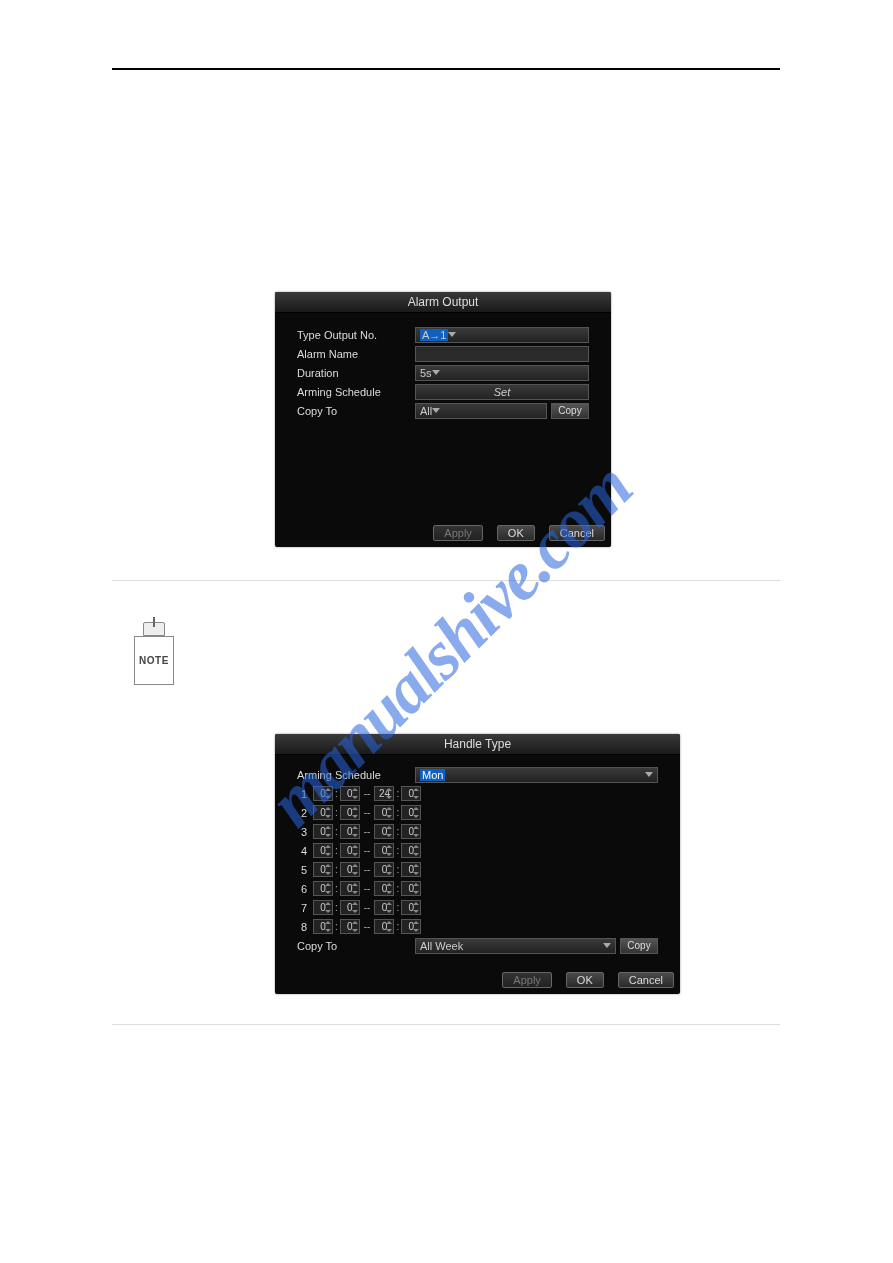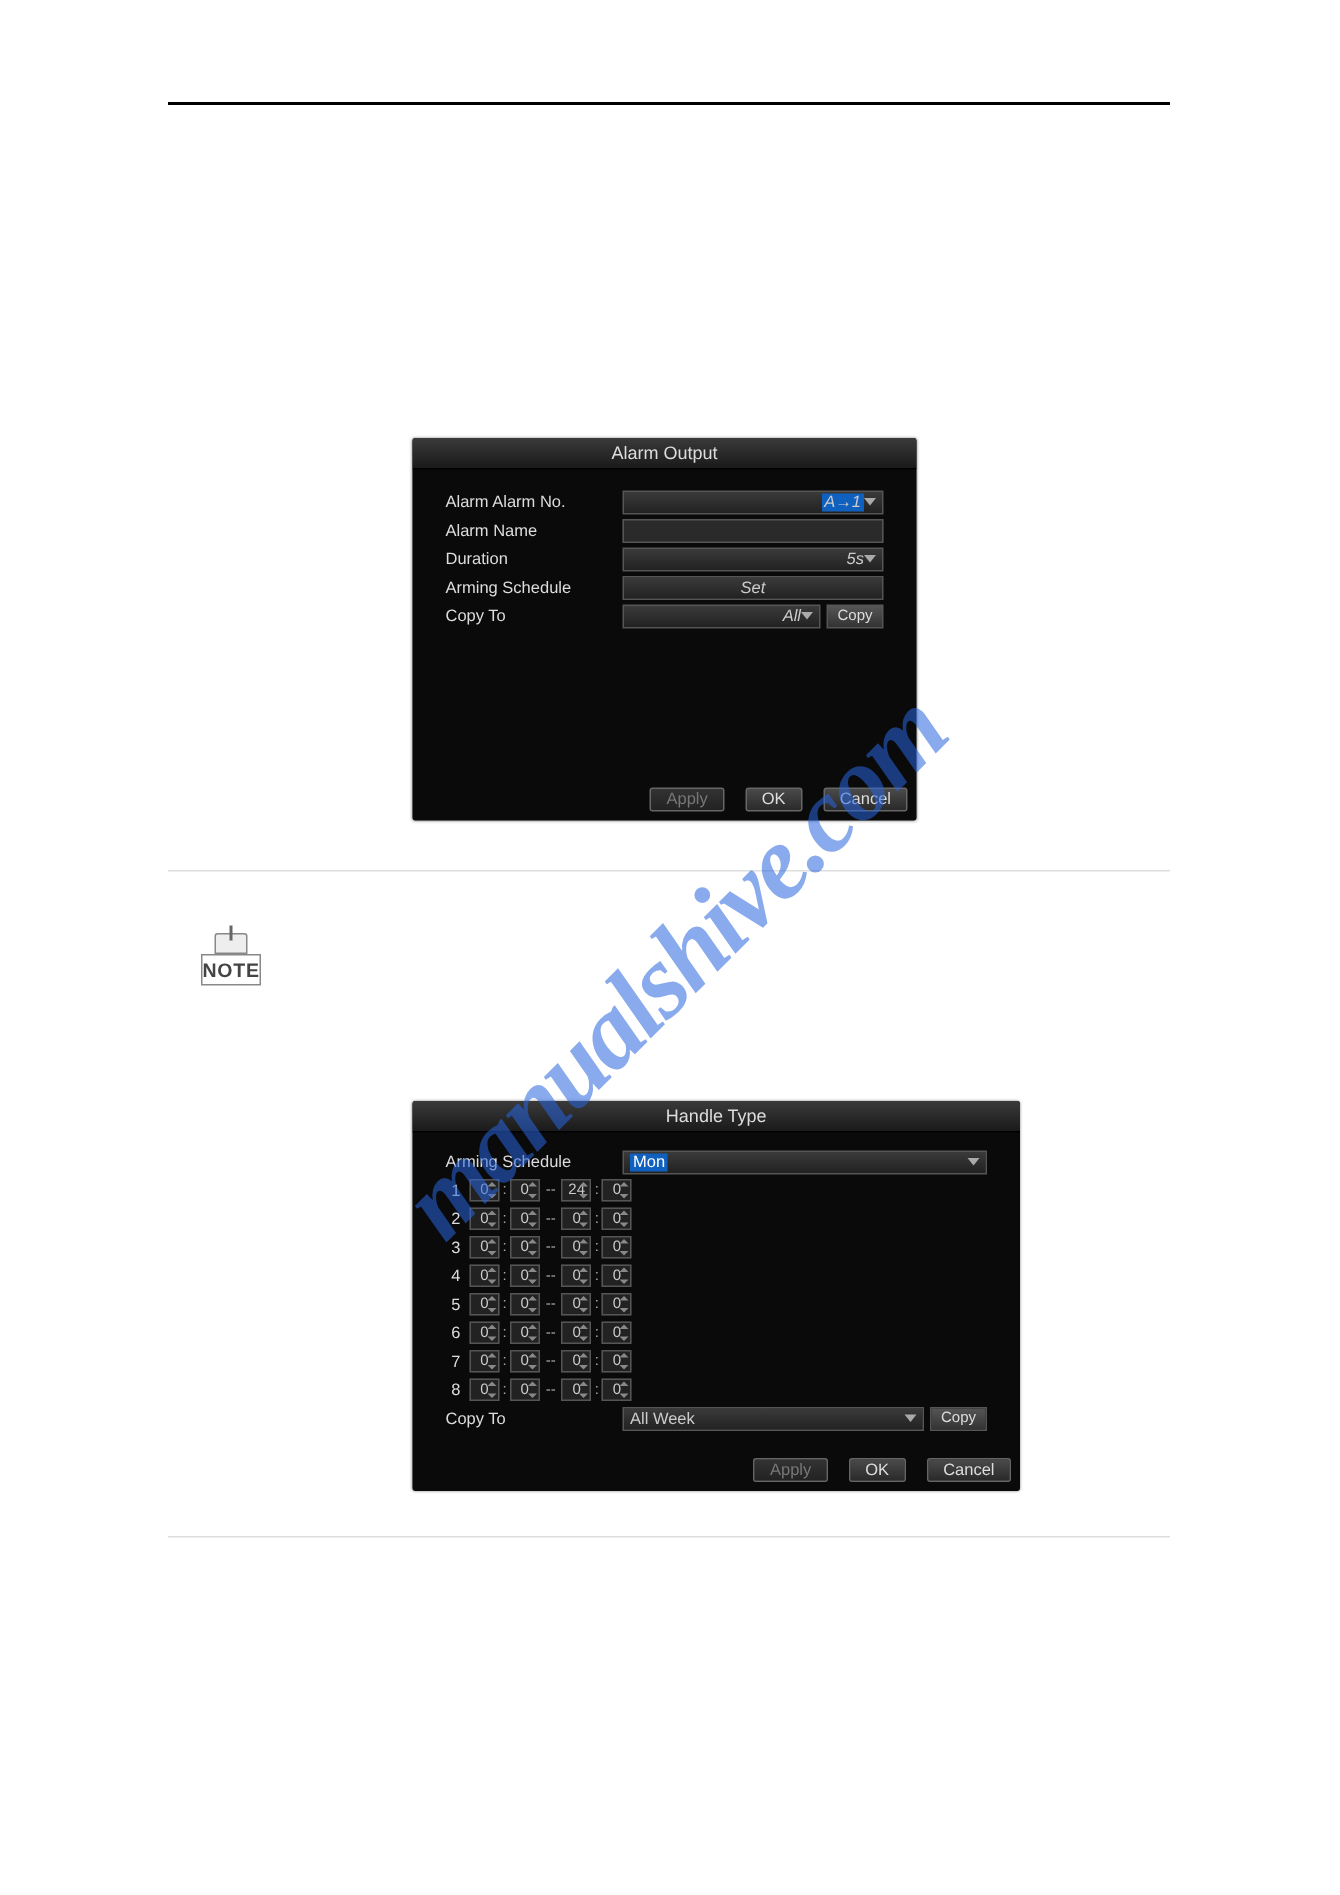--- a/index.html
+++ b/index.html
@@ -44,24 +44,24 @@
     content: "";
     position: absolute;
     left: 50%; top: -6px;
     width: 2px; height: 10px;
     background: #666;
     transform: translateX(-50%);
   }
   .note-icon .label {
     border: 1px solid #888;
     background: #fff;
-    font-size: 13px;
+    font-size: 10px;
     font-weight: bold;
     text-align: center;
-    padding: 2px 0;
+    padding: 18px 0;
     color: #444;
     letter-spacing: 0.5px;
   }
   .dialog {
     position: absolute;
     background: #0a0a0a;
     border-radius: 2px;
     box-shadow: 0 0 2px rgba(0,0,0,0.5);
     overflow: hidden;
   }
@@ -94,21 +94,21 @@
     background: linear-gradient(#3a3a3a,#222);
     border: 1px solid #555;
     height: 16px;
     color: #ccc;
     font-size: 11px;
     display: flex;
     align-items: center;
     padding: 0 4px;
     position: relative;
   }
-  .dropdown { flex: 1; justify-content: flex-end; font-style: italic; }
+  .dropdown { flex: 1; justify-content: flex-start; }
   .dropdown .arrow, .small-sel .arrow {
     width:0;height:0;border-left:4px solid transparent;border-right:4px solid transparent;border-top:5px solid #aaa;
   }
   .textbox { flex: 1; background: #2a2a2a; }
   .set-btn { flex:1; justify-content:center; cursor:pointer;font-style:italic; }
   .copy-btn { width: 38px; justify-content:center; margin-left:4px; cursor:pointer; background: linear-gradient(#555,#333); color:#ddd; font-size:10px; }
   .footer {
     position: absolute;
     bottom: 6px;
     right: 6px;
@@ -167,21 +167,21 @@
 </head>
 <body>
 
 <div class="top-rule"></div>
 
 <div class="dialog dialog1">
   <div class="dlg-title">Alarm Output</div>
   <div class="dlg-body">
 
     <div class="row">
-      <div class="row-label">Alarm Alarm No.</div>
+      <div class="row-label">Type Output No.</div>
       <div class="dropdown">
         <span class="bluebg" style="background:#1060c0;padding:0 2px;">A→1</span>
         <span class="arrow"></span>
       </div>
     </div>
 
     <div class="row">
       <div class="row-label">Alarm Name</div>
       <div class="textbox">
         <span></span>

